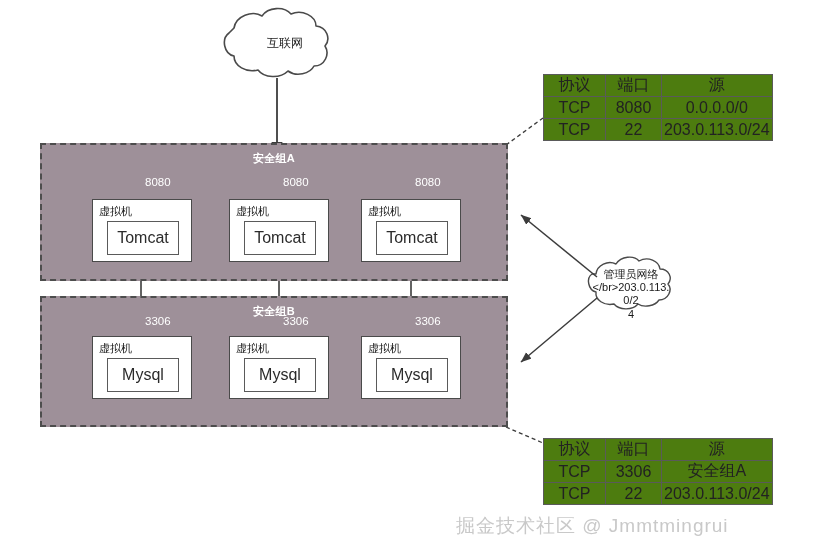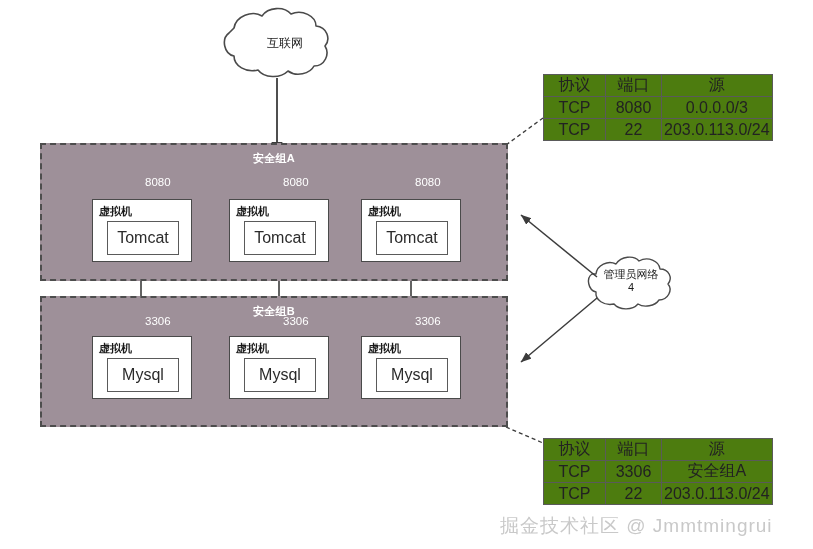--- a/index.html
+++ b/index.html
@@ -50,21 +50,21 @@
     background: #ffffff;
     border: 1.5px solid #4a4a4a;
     box-sizing: border-box;
   }
   .vm-label {
     position: absolute;
     left: 6px;
     top: 4px;
     font-size: 11px;
     color: #1a1a1a;
-    font-weight: bold;
+    font-weight: normal;
   }
   .app-box {
     position: absolute;
     background: #ffffff;
     border: 1.2px solid #5a5a5a;
     box-sizing: border-box;
     display: flex;
     align-items: center;
     justify-content: center;
     font-size: 16px;
@@ -184,20 +184,21 @@
     <line x1="597" y1="298" x2="521" y2="362" stroke="#3c3c3c" stroke-width="1.5" marker-end="url(#arrowhead-sm)"></line>
 
     <line x1="506" y1="145" x2="543" y2="118" stroke="#3c3c3c" stroke-width="1.3" stroke-dasharray="4,3"></line>
     <line x1="506" y1="427" x2="543" y2="443" stroke="#3c3c3c" stroke-width="1.3" stroke-dasharray="4,3"></line>
   </svg>
 
   <div class="cloud-label" style="left:227px; top:36px; width:116px;">互联网</div>
 
   <div class="cloud-label-admin" style="left:592px; top:268px; width:78px;">
     <div>管理员网络</div>
+    <div>&lt;/br&gt;203.0.113.0/2</div>
     <div>4</div>
   </div>
 
   <div class="sec-group" style="left:40px; top:143px; width:468px; height:138px;">
     <div class="sec-group-label">安全组A</div>
   </div>
 
   <div class="port-label" style="left:145px; top:176px;">8080</div>
   <div class="port-label" style="left:283px; top:176px;">8080</div>
   <div class="port-label" style="left:415px; top:176px;">8080</div>
@@ -243,21 +244,21 @@
   <table class="rule-table" style="left:543px; top:74px;">
     <tbody>
       <tr>
         <td class="col-proto">协议</td>
         <td class="col-port">端口</td>
         <td class="col-src">源</td>
       </tr>
       <tr>
         <td class="col-proto">TCP</td>
         <td class="col-port">8080</td>
-        <td class="col-src">0.0.0.0/3</td>
+        <td class="col-src">0.0.0.0/0</td>
       </tr>
       <tr>
         <td class="col-proto">TCP</td>
         <td class="col-port">22</td>
         <td class="col-src">203.0.113.0/24</td>
       </tr>
     </tbody>
   </table>
 
   <table class="rule-table" style="left:543px; top:438px;">
@@ -273,15 +274,15 @@
         <td class="col-src">安全组A</td>
       </tr>
       <tr>
         <td class="col-proto">TCP</td>
         <td class="col-port">22</td>
         <td class="col-src">203.0.113.0/24</td>
       </tr>
     </tbody>
   </table>
 
-  <div class="watermark" style="left:500px; top:513px;">掘金技术社区 @ Jmmtmingrui</div>
+  <div class="watermark" style="left:456px; top:513px;">掘金技术社区 @ Jmmtmingrui</div>
 
 </div>
 
 </body></html>

